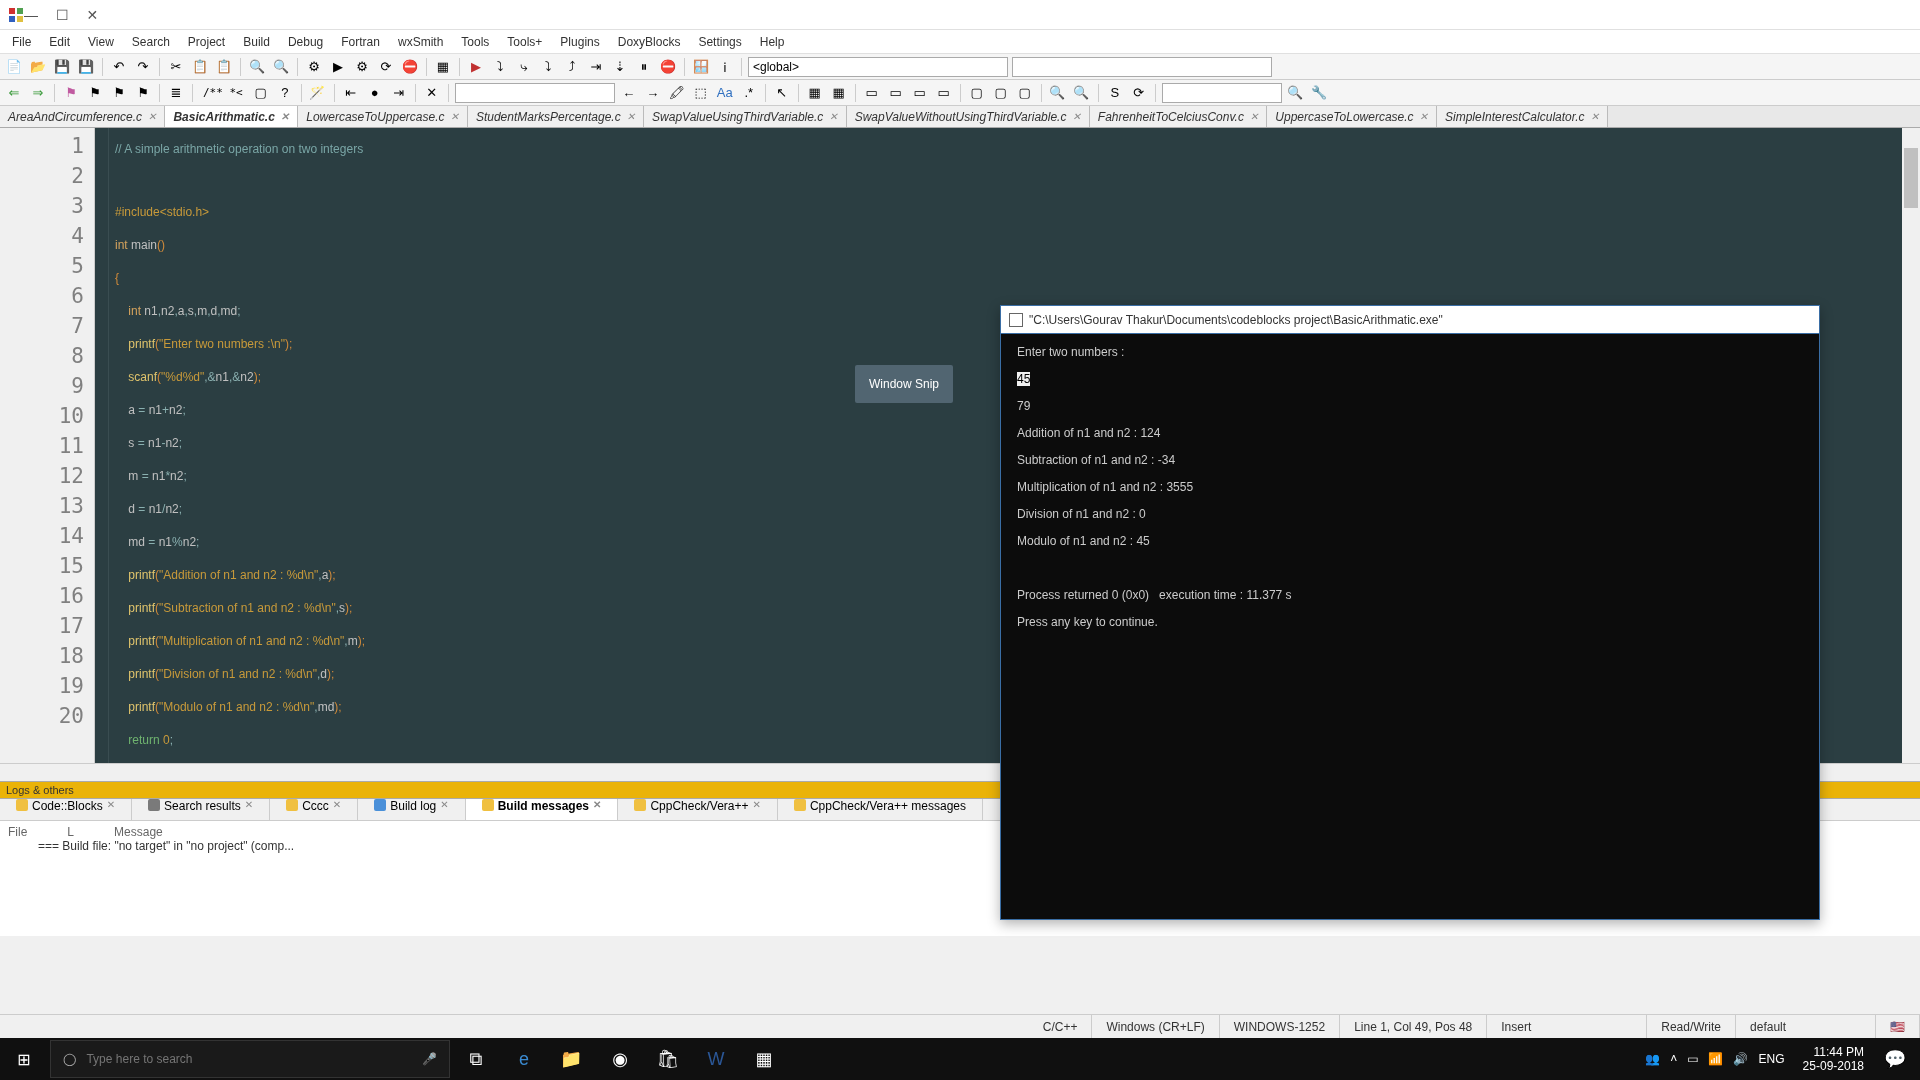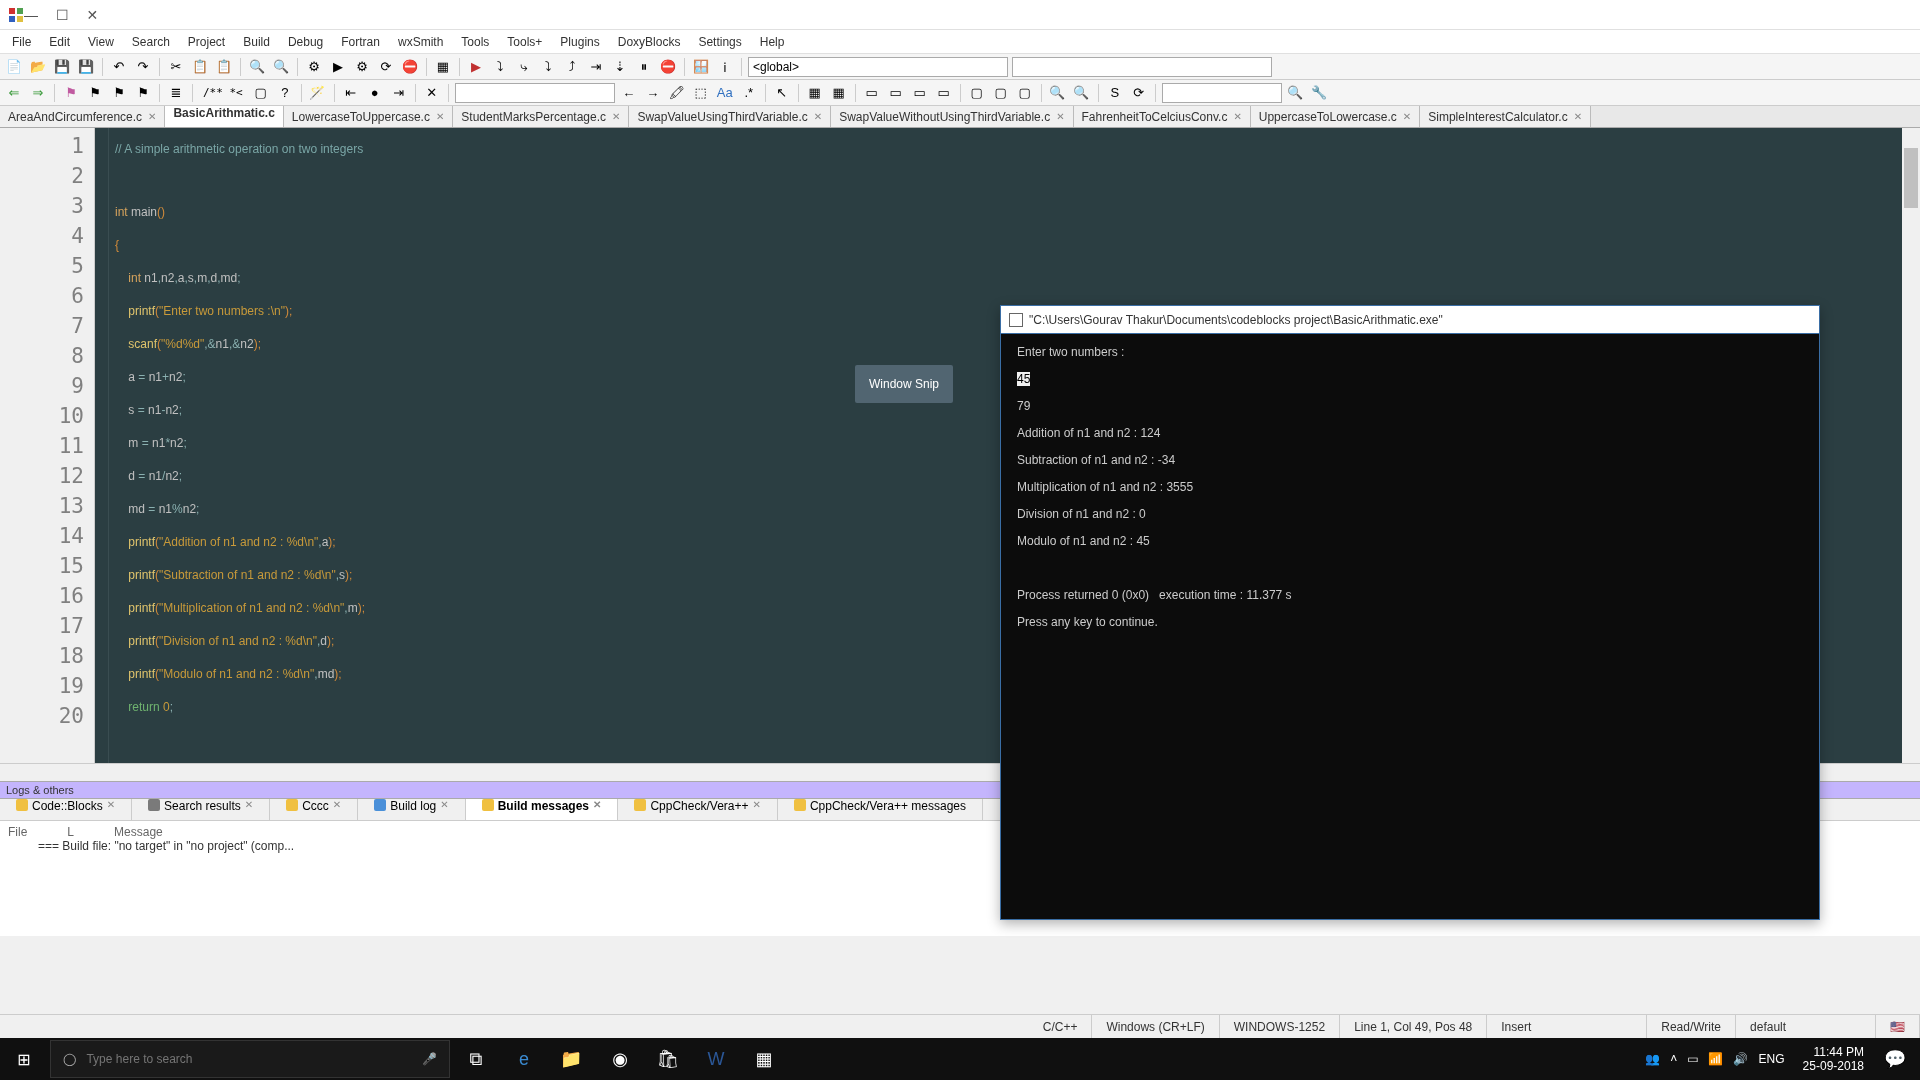--- a/index.html
+++ b/index.html
@@ -12,23 +12,23 @@
 
 .menubar { height:24px; background:#fff; display:flex; align-items:center; padding:0 4px; gap:2px; border-bottom:1px solid #e0e0e0; }
 .menubar .mitem { padding:2px 8px; color:#333; cursor:pointer; }
 
 .toolbar { height:26px; background:#f5f5f5; border-bottom:1px solid #ccc; display:flex; align-items:center; padding:0 4px; gap:4px; }
 .toolbar .tbtn { width:20px; height:20px; display:flex; align-items:center; justify-content:center; cursor:pointer; border:1px solid transparent; font-size:13px; }
 .toolbar .sep { width:1px; height:18px; background:#ccc; margin:0 2px; }
 .toolbar .combo { height:20px; border:1px solid #aaa; background:#fff; min-width:80px; padding:0 4px; display:flex; align-items:center; }
 .toolbar .tlabel { font-family:monospace; font-size:11px; padding:0 4px; }
 
-.filetabs { height:22px; background:#e8e8e8; display:flex; align-items:stretch; border-bottom:1px solid #aaa; overflow:hidden; }
+.filetabs { height:22px; background:#e8e8e8; display:flex; align-items:stretch; border-bottom:1px solid #aaa; overflow:hidden;font-style:italic; }
 .ftab { display:flex; align-items:center; padding:0 8px; border-right:1px solid #bbb; background:#f0f0f0; gap:6px; cursor:pointer; font-size:11px; color:#333; white-space:nowrap; }
-.ftab.active { background:#fff; font-weight:bold;flex-direction:column; }
+.ftab.active { background:#fff; font-weight:bold; }
 .ftab .x { color:#888; font-size:10px; }
 
 .editor { display:flex; height:635px; background:#2b3e42; position:relative; }
 .gutter { width:95px; background:#f0f0f0; border-right:1px solid #ccc; text-align:right; padding-right:10px; padding-top:3px; }
 .gutter .ln { color:#808080; font-family:Consolas,monospace; font-size:21px; line-height:30px; }
 .foldcol { width:14px; background:#2b3e42; border-right:1px solid #3a4d51; }
 .codearea { flex:1; background:#2b3e42; padding:3px 0 0 6px; position:relative; }
 .codeline { font-family:Consolas,monospace; font-size:21px; line-height:30px; color:#c0c0c0; white-space:pre; }
 .c-comment { color:#7aa6a6; }
 .c-preproc { color:#c89a3a; }
@@ -41,21 +41,21 @@
 .c-op { color:#8ab0b0; }
 .c-ident { color:#c0c0c0; }
 .scrollh { height:18px; background:#f0f0f0; border-top:1px solid #ccc; }
 
 .console { position:absolute; left:1000px; top:305px; width:820px; height:615px; background:#0c0c0c; border:1px solid #3a6ea5; box-shadow:0 4px 12px rgba(0,0,0,0.3); z-index:10; }
 .console .ctitle { height:28px; background:#fff; display:flex; align-items:center; padding:0 8px; color:#333; font-size:12px; border-bottom:1px solid #3a6ea5; }
 .console .ctitle .cicon { width:14px; height:14px; border:1px solid #666; margin-right:6px; }
 .console .cbody { padding:4px 16px; color:#ccc; font-family:Consolas,monospace; font-size:14px; line-height:26px; white-space:pre; }
 .console .sel { background:#f0f0f0; color:#000; }
 
-.logs-hdr { height:18px; background:#c4b5fd; border-top:1px solid #aaa; border-bottom:1px solid #aaa; padding:0 6px; display:flex; align-items:center; font-size:11px; color:#333; }
+.logs-hdr { height:18px; background:#eab308; border-top:1px solid #aaa; border-bottom:1px solid #aaa; padding:0 6px; display:flex; align-items:center; font-size:11px; color:#333; }
 .logtabs { height:22px; background:#f0f0f0; display:flex; align-items:stretch; border-bottom:1px solid #ccc; }
 .ltab { display:flex; align-items:flex-start; padding:0 16px; gap:4px; border-right:1px solid #ccc; font-size:11px; cursor:pointer; }
 .ltab.active { background:#fff; font-weight:bold; }
 .ltab .li { width:12px; height:12px; background:#f0c040; border-radius:2px; }
 .ltab .li.blue { background:#4a90d9; }
 .ltab .li.mag { background:#7a7a7a; }
 .ltab .x { color:#888; font-size:10px; }
 
 .logbody { height:115px; background:#fff; padding:4px 8px; font-family:Consolas,monospace; font-size:16px; color:#333; overflow:hidden; }
 .logbody .lh { display:flex; gap:40px; color:#666; }
@@ -273,20 +273,21 @@
       <div class="ln">16</div>
       <div class="ln">17</div>
       <div class="ln">18</div>
       <div class="ln">19</div>
       <div class="ln">20</div>
   </div>
   <div class="foldcol"></div>
   <div class="codearea">
     <div class="codeline"><span class="c-comment">// A simple arithmetic operation on two integers</span></div>
     <div class="codeline">&nbsp;</div>
+    <div class="codeline"><span class="c-preproc">#include&lt;stdio.h&gt;</span></div>
     <div class="codeline"><span class="c-type">int</span><span class="c-ident"> main</span><span class="c-paren">()</span></div>
     <div class="codeline"><span class="c-paren">{</span></div>
     <div class="codeline"><span class="c-type">    int</span><span class="c-ident"> n1</span><span class="c-op">,</span><span class="c-ident">n2</span><span class="c-op">,</span><span class="c-ident">a</span><span class="c-op">,</span><span class="c-ident">s</span><span class="c-op">,</span><span class="c-ident">m</span><span class="c-op">,</span><span class="c-ident">d</span><span class="c-op">,</span><span class="c-ident">md</span><span class="c-op">;</span></div>
     <div class="codeline"><span class="c-func">    printf</span><span class="c-paren">(</span><span class="c-string">"Enter two numbers :\n"</span><span class="c-paren">);</span></div>
     <div class="codeline"><span class="c-func">    scanf</span><span class="c-paren">(</span><span class="c-string">"%d%d"</span><span class="c-op">,&amp;</span><span class="c-ident">n1</span><span class="c-op">,&amp;</span><span class="c-ident">n2</span><span class="c-paren">);</span></div>
     <div class="codeline"><span class="c-ident">    a </span><span class="c-op">=</span><span class="c-ident"> n1</span><span class="c-op">+</span><span class="c-ident">n2</span><span class="c-op">;</span></div>
     <div class="codeline"><span class="c-ident">    s </span><span class="c-op">=</span><span class="c-ident"> n1</span><span class="c-op">-</span><span class="c-ident">n2</span><span class="c-op">;</span></div>
     <div class="codeline"><span class="c-ident">    m </span><span class="c-op">=</span><span class="c-ident"> n1</span><span class="c-op">*</span><span class="c-ident">n2</span><span class="c-op">;</span></div>
     <div class="codeline"><span class="c-ident">    d </span><span class="c-op">=</span><span class="c-ident"> n1</span><span class="c-op">/</span><span class="c-ident">n2</span><span class="c-op">;</span></div>
     <div class="codeline"><span class="c-ident">    md </span><span class="c-op">=</span><span class="c-ident"> n1</span><span class="c-op">%</span><span class="c-ident">n2</span><span class="c-op">;</span></div>

